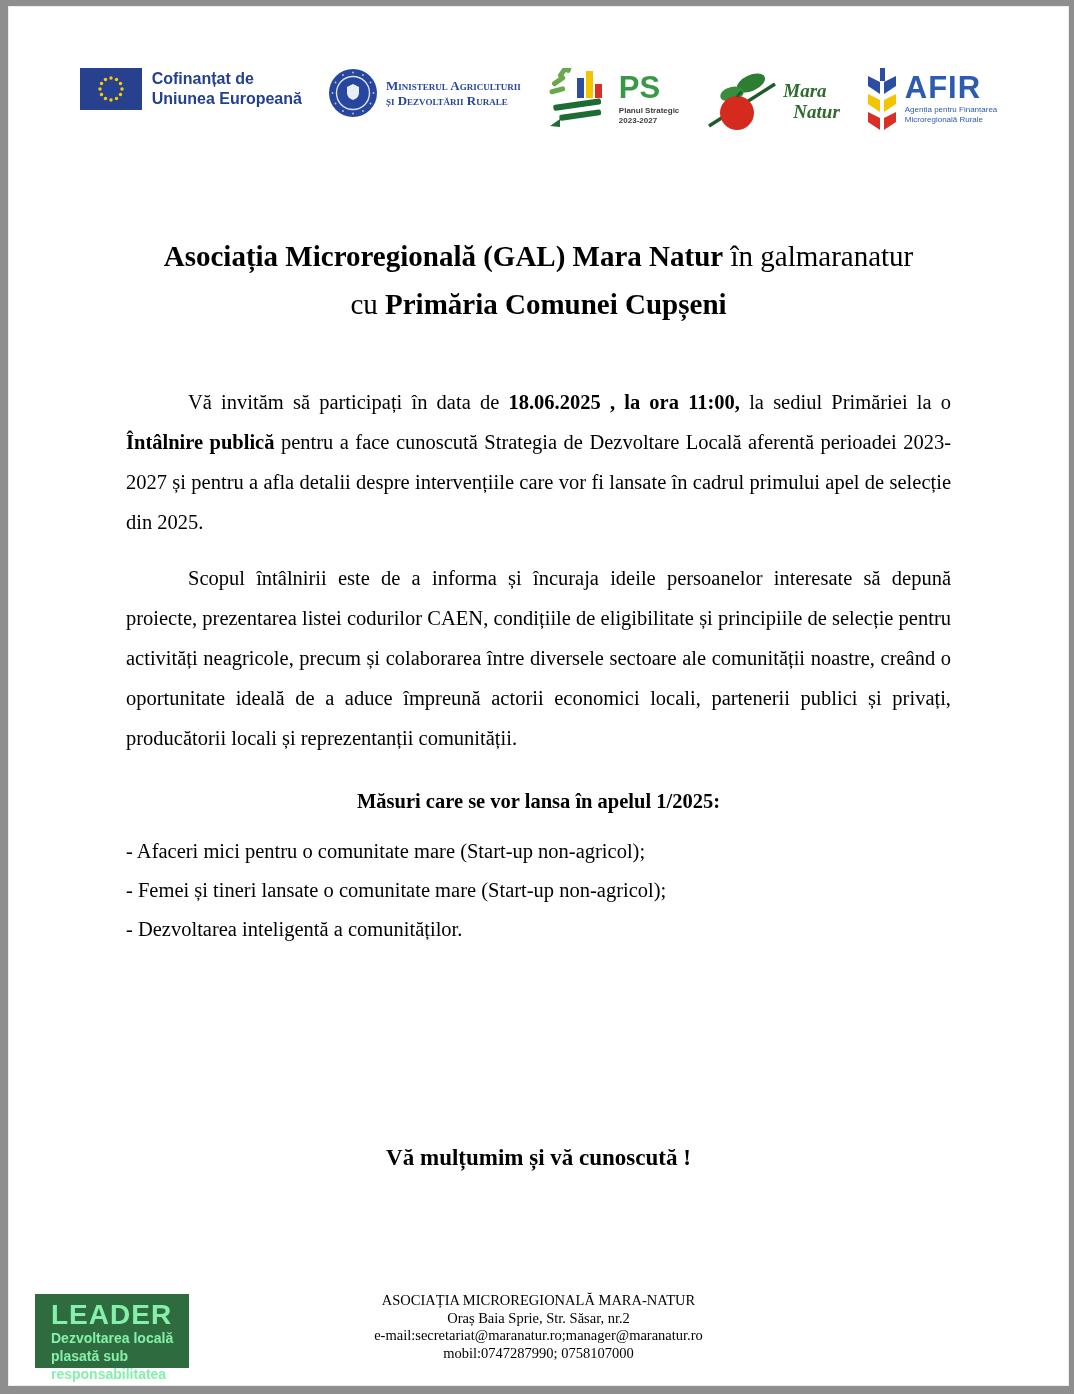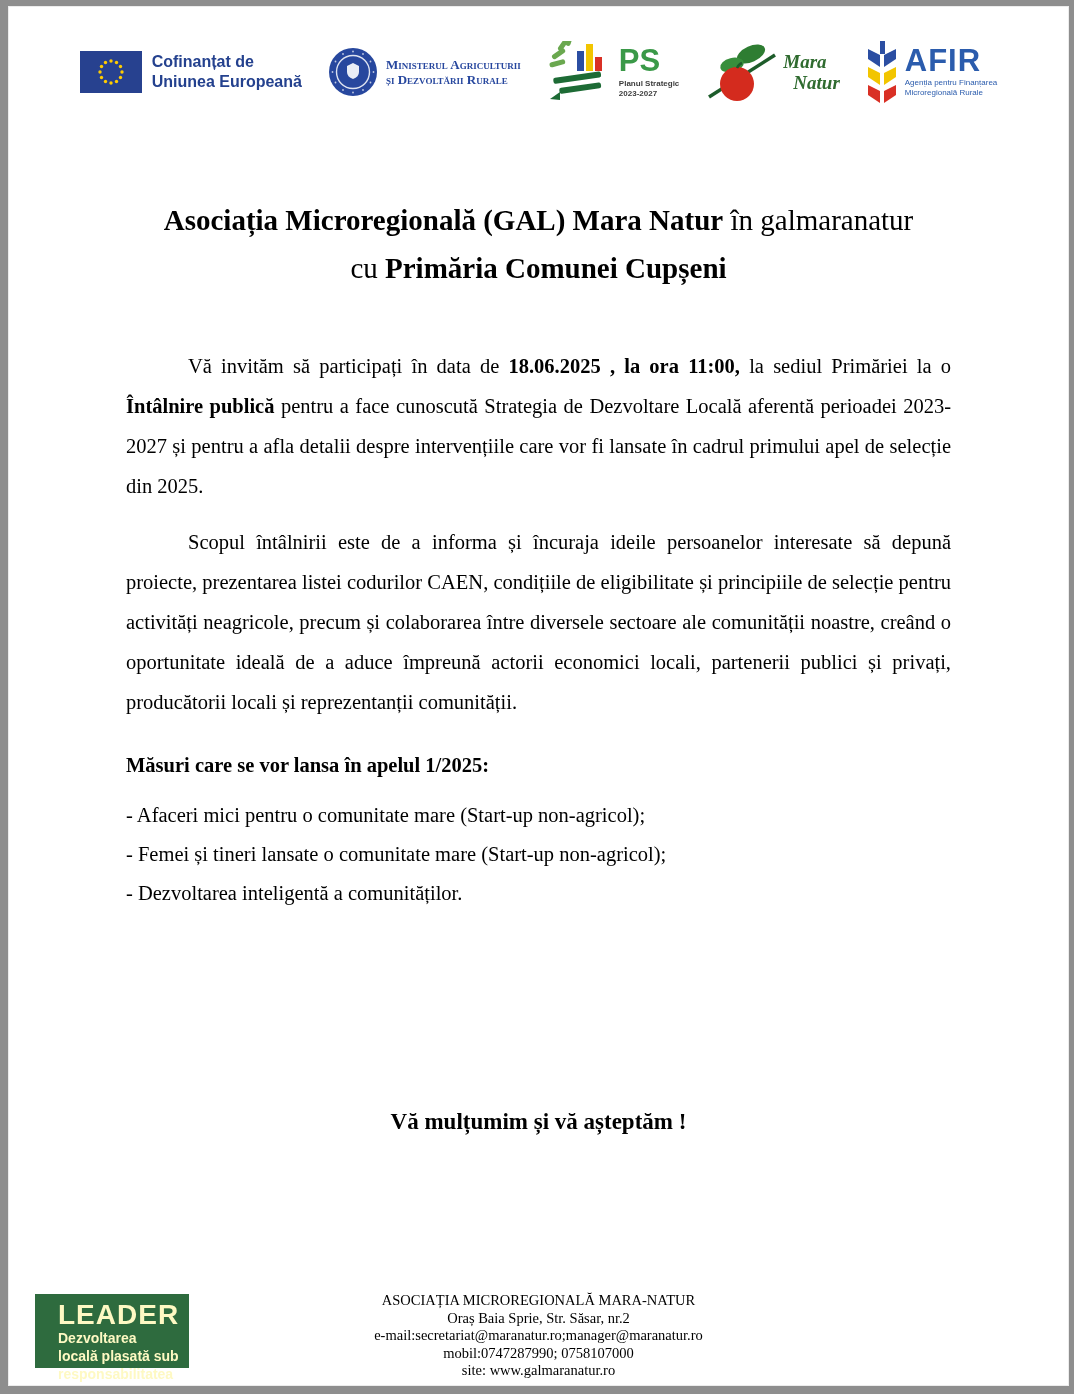--- a/index.html
+++ b/index.html
@@ -12,22 +12,22 @@
   }
   .page {
     position:absolute; top:6px; left:8px; right:5px; bottom:8px;
     background:#ffffff;
     box-shadow: inset 0 0 0 1px #ececec;
     overflow:hidden;
   }
 
   
   .header-logos {
-    display:flex; justify-content:center; align-items:center;
-    gap:26px; padding-top:26px; height:106px;
+    display:flex; justify-content:center; align-items:flex-start;
+    gap:26px; padding-top:26px; height:106px;margin-top:36px;
   }
   .logo { display:flex; align-items:center; }
   .logo svg { display:block; }
 
   .eu-text {
     margin-left:10px; font-family:"Liberation Sans","DejaVu Sans",sans-serif;
     font-weight:bold; font-size:16px; line-height:20px; color:#24418e;
   }
   .ministry-text {
     margin-left:8px; font-variant:small-caps; font-weight:bold;
@@ -57,35 +57,35 @@
   
   .body-text { margin:0 118px; }
   .para {
     font-size:20.5px; line-height:40px; text-align:justify;
     text-indent:62px;
   }
   .p1 { margin-top:54px; }
   .p2 { margin-top:16px; }
   .b { font-weight:bold; }
   .measures-heading {
-    margin-top:28px; font-weight:bold; font-size:20.5px; line-height:30px;
+    margin-top:28px; font-weight:bold; font-size:20.5px; line-height:30px;text-align:center;
   }
   .measures-list { margin-top:16px; list-style:none; }
   .measures-list li { font-size:20.5px; line-height:39px; }
   .closing {
     text-align:center; font-weight:bold; font-size:23px;
     margin-top:196px;
   }
 
   
   .footer { position:absolute; left:0; right:0; bottom:12px; height:84px; }
   .leader-box {
     position:absolute; left:27px; bottom:6px;
     width:154px; height:74px; background:#2e6b3e;
-    color:#fef9c3; padding:6px 9px 0 23px;
+    color:#86efac; padding:6px 9px 0 16px;
     font-family:"Liberation Sans","DejaVu Sans",sans-serif;
     margin-top:16px;
   }
   .leader-title { font-size:28px; font-weight:bold; line-height:29px; letter-spacing:1px; }
   .leader-sub { font-size:14px; font-weight:bold; line-height:18px; }
   .footer-text { text-align:center; font-size:14.5px; line-height:17.5px; padding-top:2px; }
 </style>
 </head>
 <body>
 
@@ -232,34 +232,33 @@
     <p class="para p2">Scopul întâlnirii este de a informa și încuraja ideile persoanelor interesate să depună proiecte, prezentarea listei codurilor CAEN, condițiile de eligibilitate și principiile de selecție pentru activități neagricole, precum și colaborarea între diversele sectoare ale comunității noastre, creând o oportunitate ideală de a aduce împreună actorii economici locali, partenerii publici și privați, producătorii locali și reprezentanții comunității.</p>
 
     <p class="measures-heading">Măsuri care se vor lansa în apelul 1/2025:</p>
 
     <ul class="measures-list">
       <li>- Afaceri mici pentru o comunitate mare (Start-up non-agricol);</li>
       <li>- Femei și tineri lansate o comunitate mare (Start-up non-agricol);</li>
       <li>- Dezvoltarea inteligentă a comunităților.</li>
     </ul>
 
-    <p class="closing">Vă mulțumim și vă așteptăm !</p>
+    <p class="closing">Vă mulțumim și vă cunoscută !</p>
 
   </div>
 
   <div class="footer">
     <div class="leader-box">
       <div class="leader-title">LEADER</div>
       <div class="leader-sub">
         <div>Dezvoltarea locală plasată sub</div>
         <div>responsabilitatea comunității</div>
       </div>
     </div>
     <div class="footer-text">
       <div>ASOCIAȚIA MICROREGIONALĂ MARA-NATUR</div>
       <div>Oraș Baia Sprie, Str. Săsar, nr.2</div>
       <div>e-mail:secretariat@maranatur.ro;manager@maranatur.ro</div>
       <div>mobil:0747287990; 0758107000</div>
-      <div>site: www.galmaranatur.ro</div>
     </div>
   </div>
 
 </div>
 
 </body></html>

